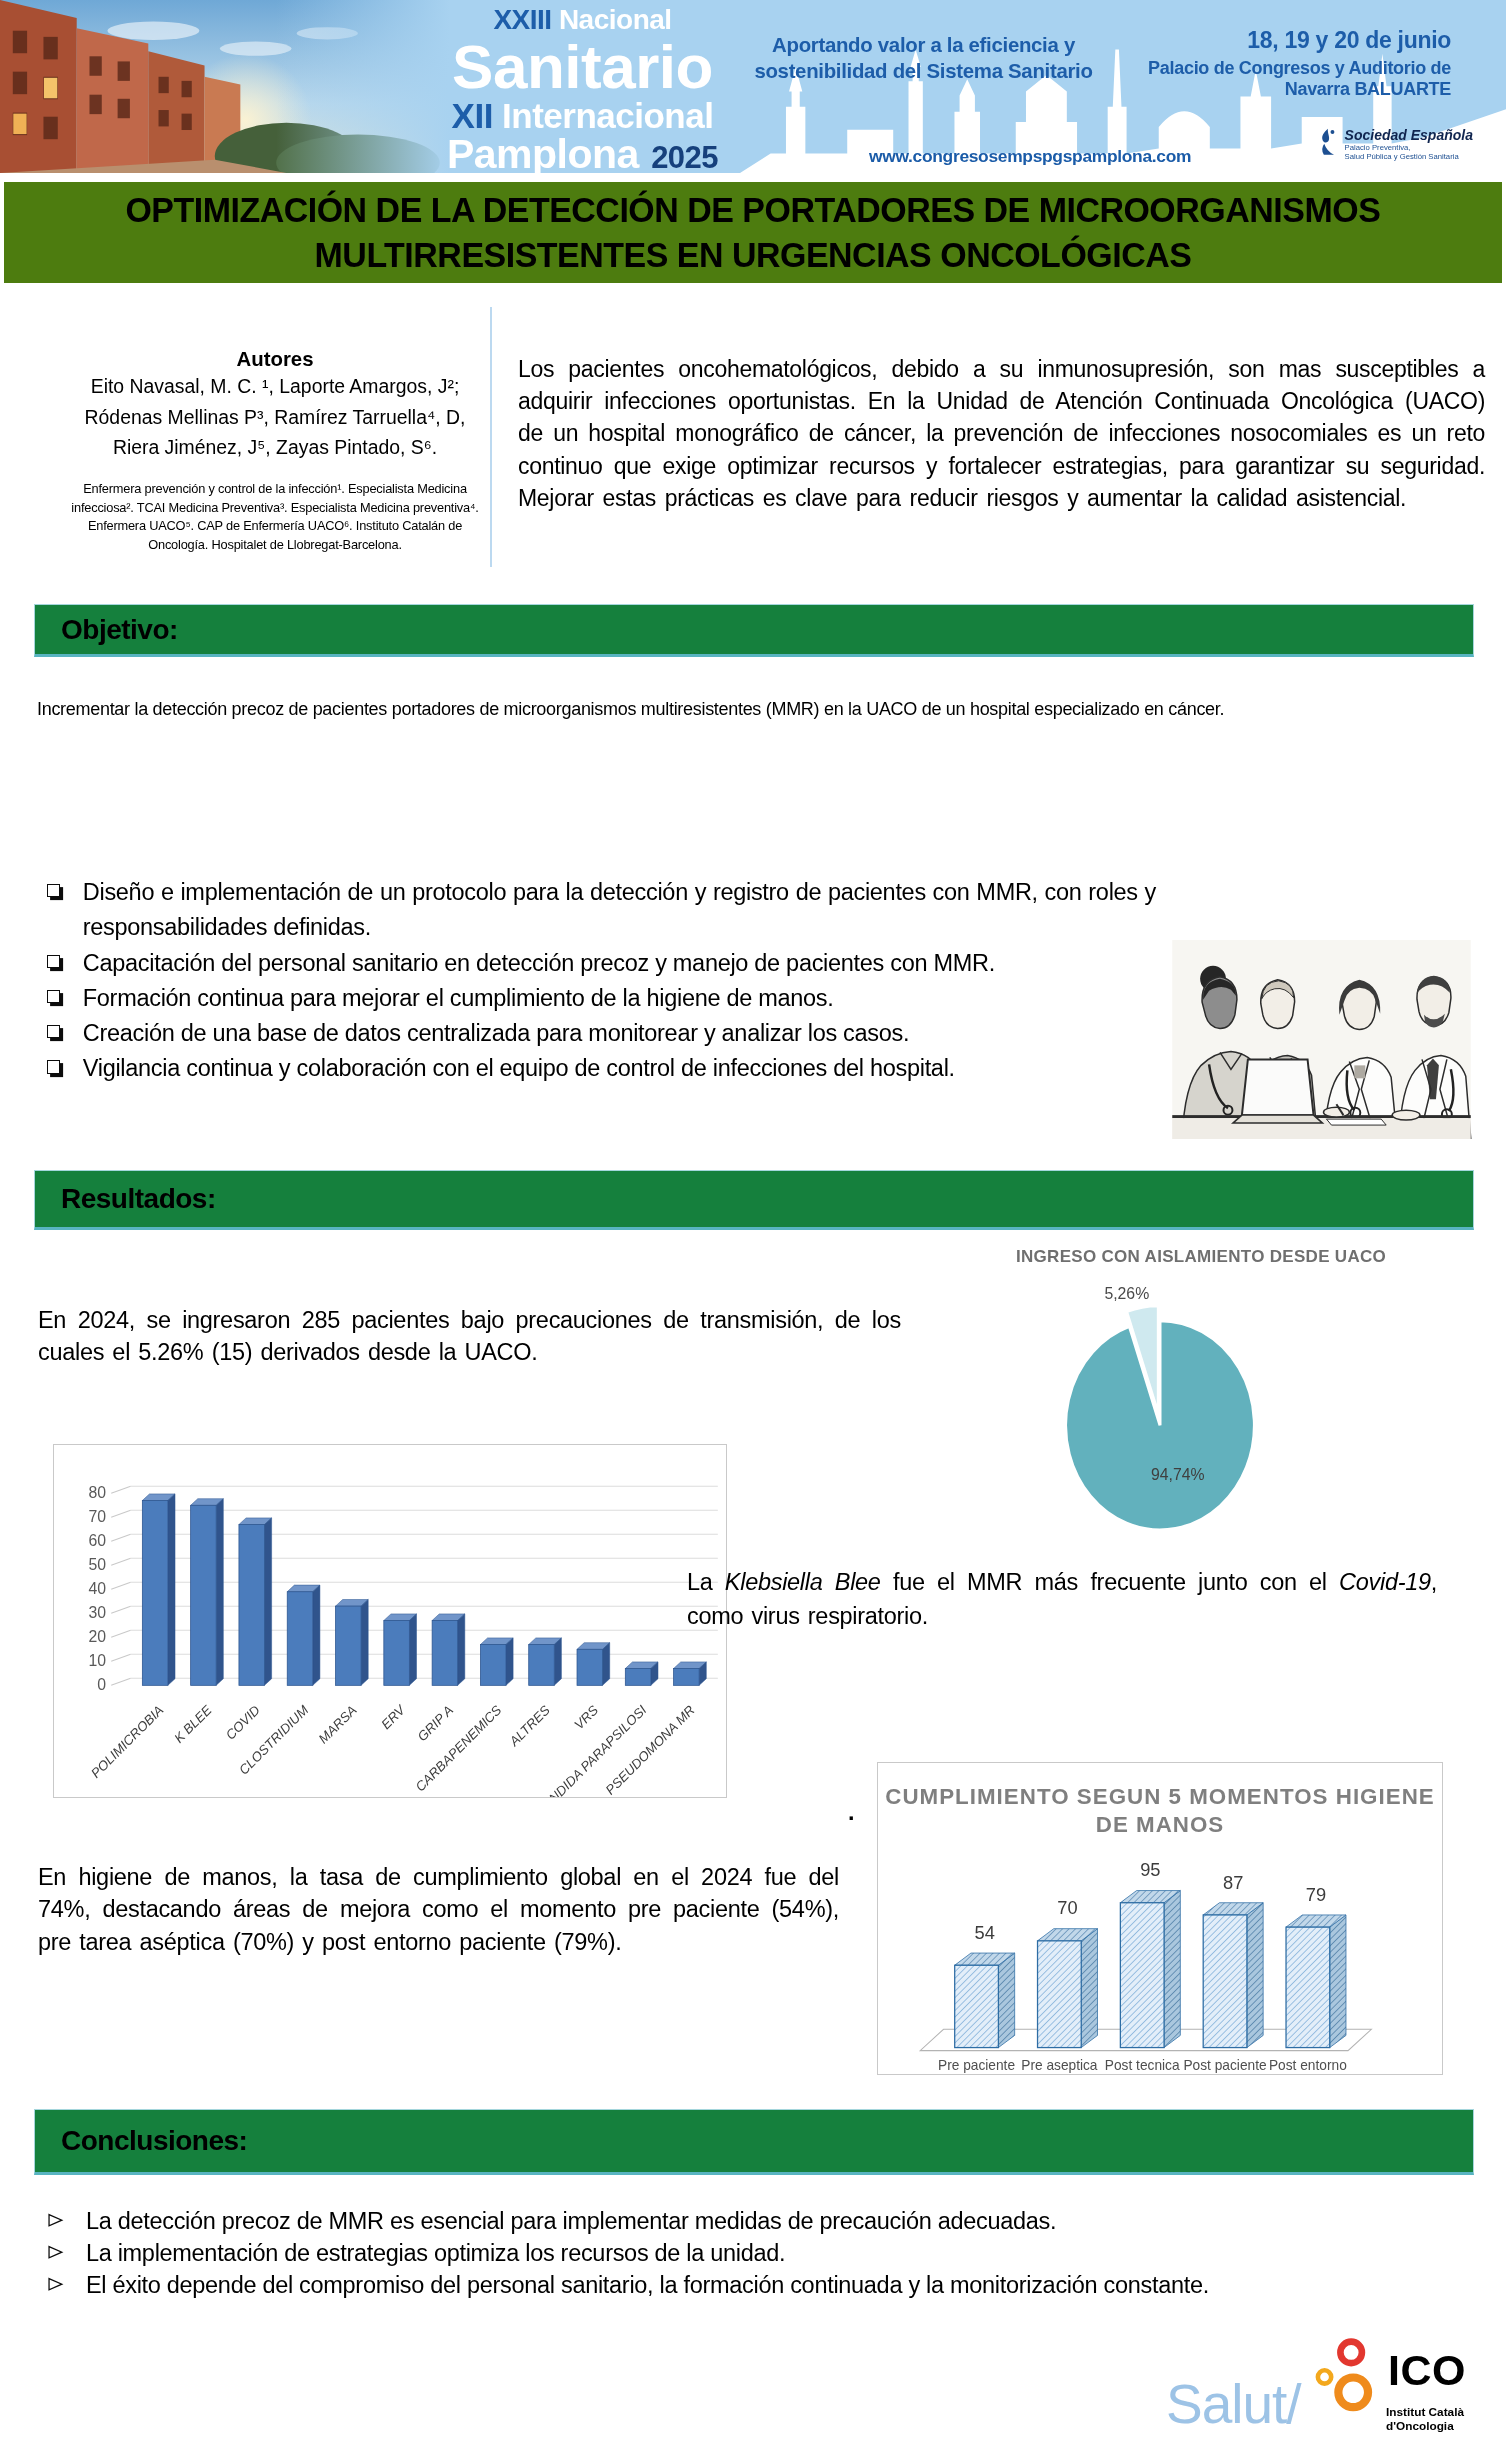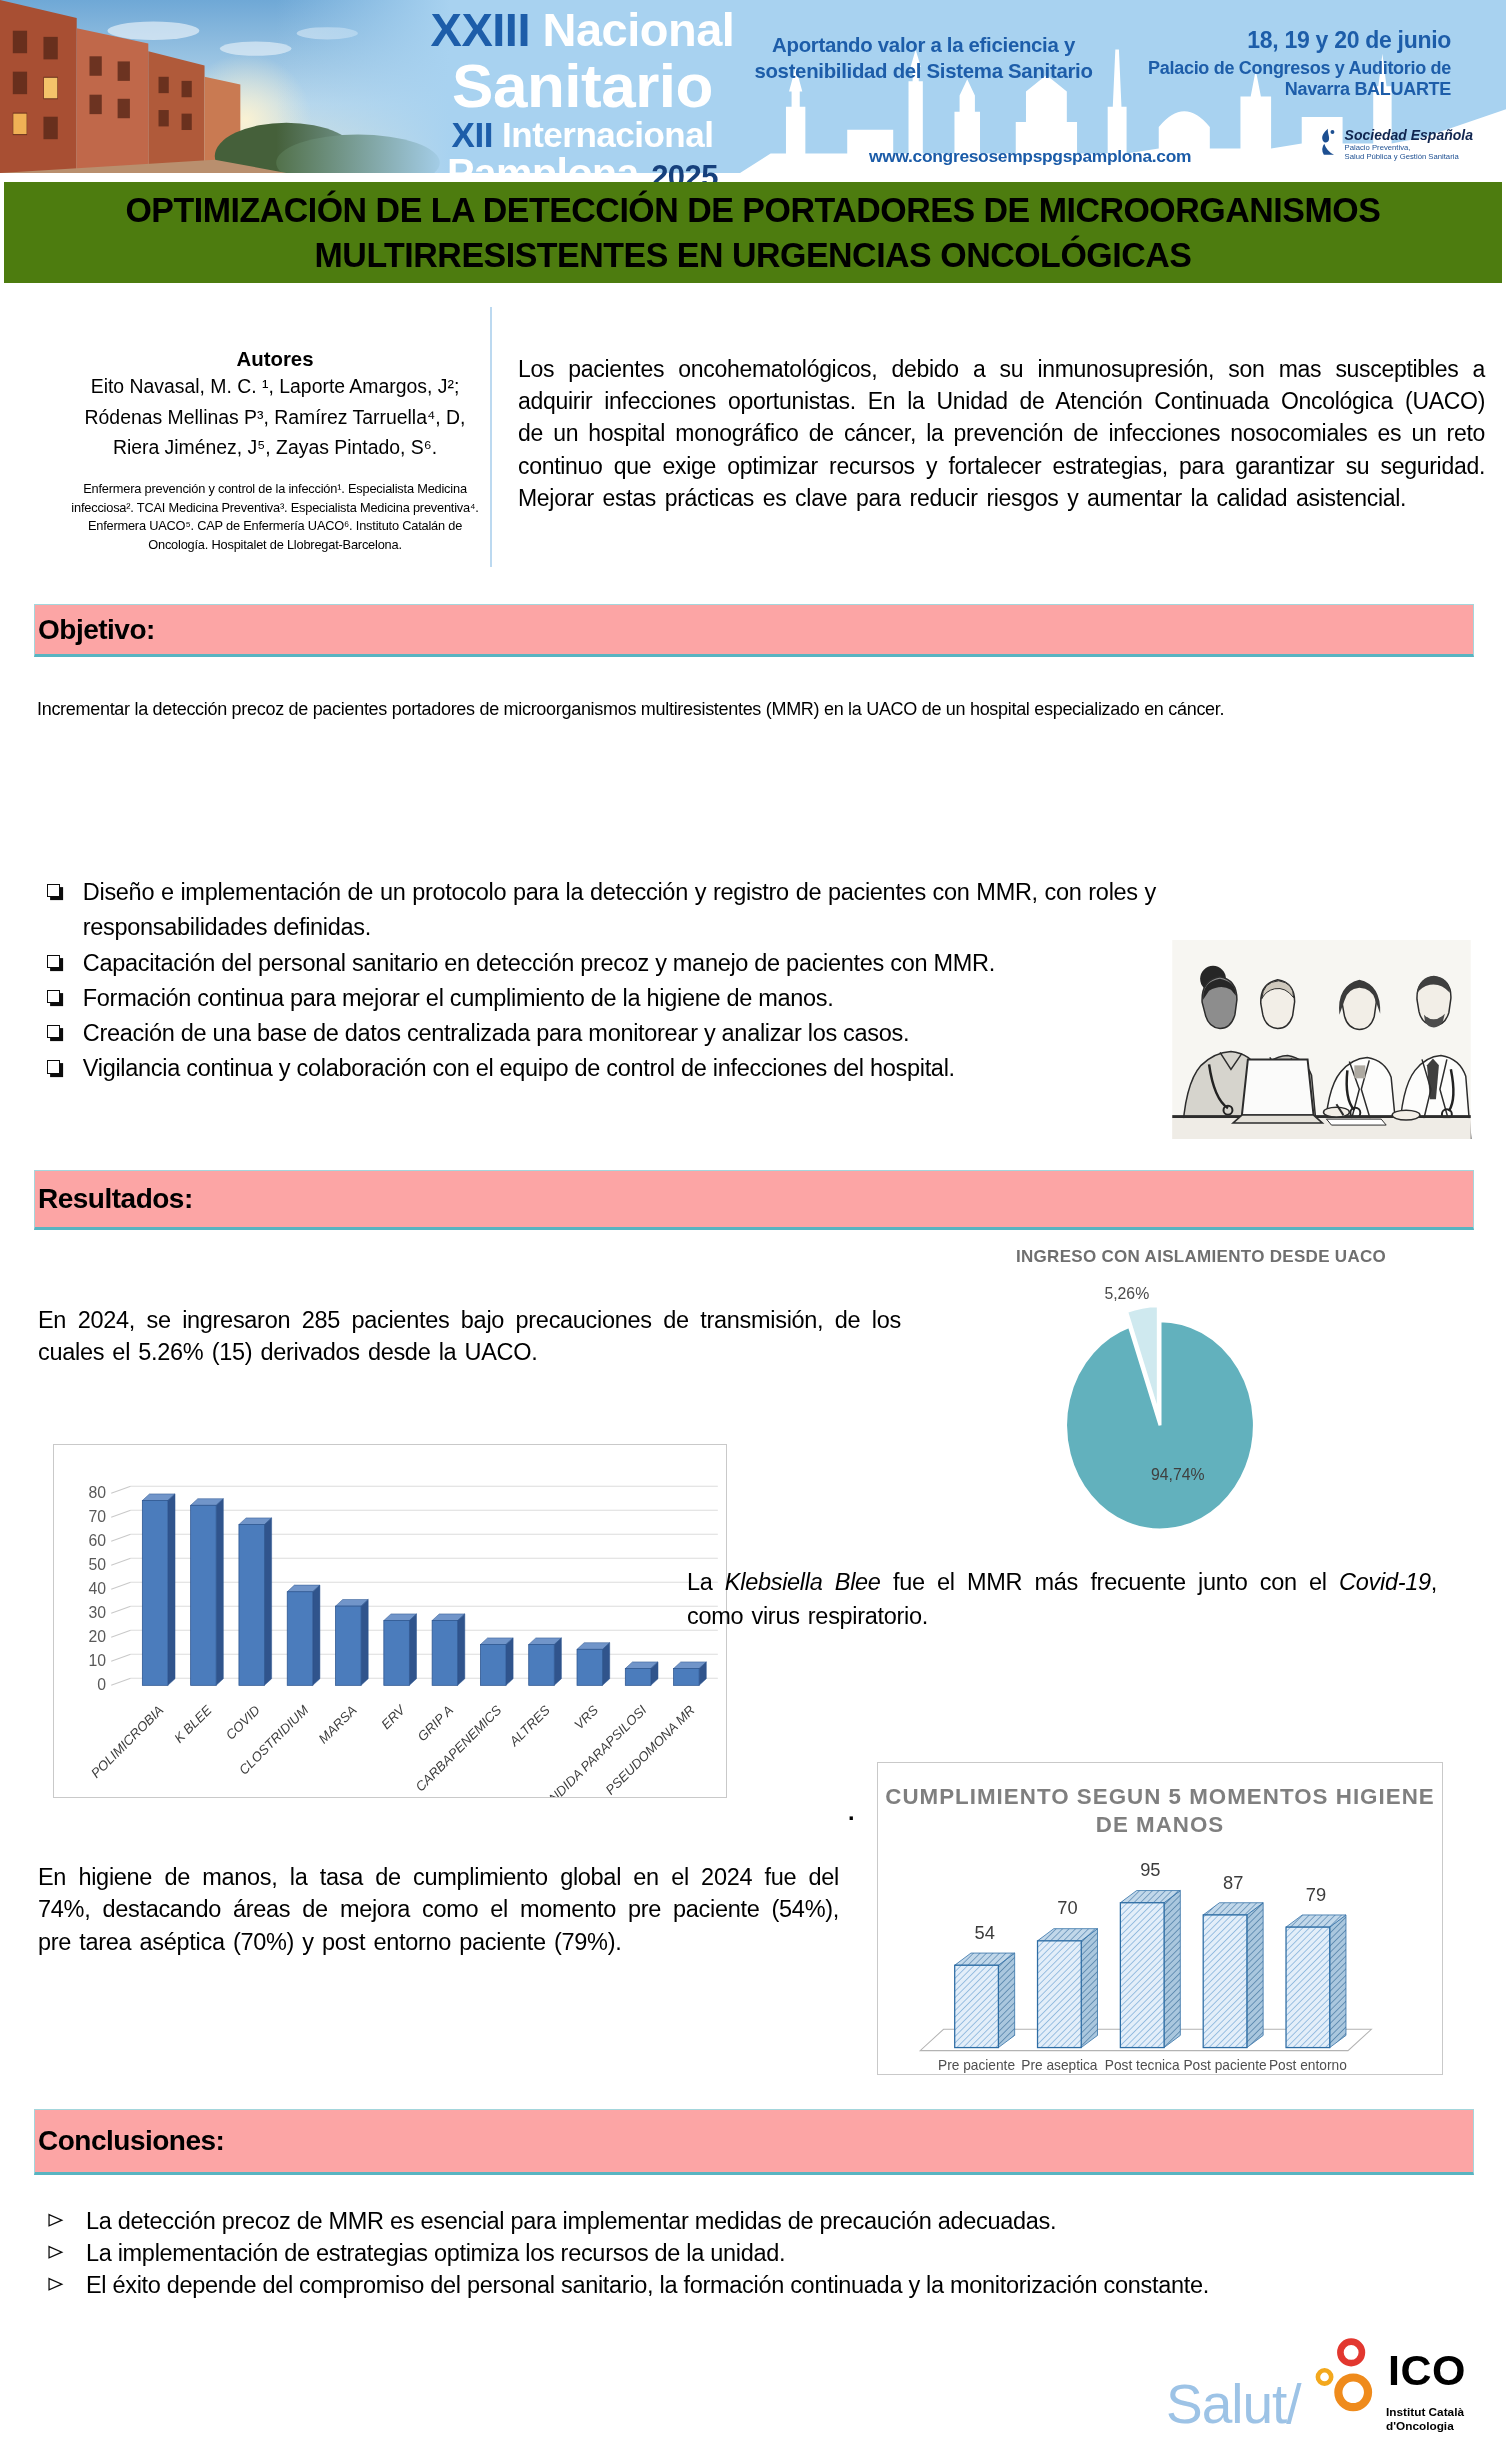--- a/index.html
+++ b/index.html
@@ -7,21 +7,21 @@
   .poster {
     position: relative; width: 1506px; height: 2462px; background: #ffffff;
     font-family: "Liberation Sans", "DejaVu Sans", sans-serif; color: #000;
     overflow: hidden; margin: 0 auto;
   }
   
   .header { position: absolute; left: 0; top: 0; width: 1506px; height: 173px; background: #a8d2f0; }
   .photo { position: absolute; left: 0; top: 0; width: 450px; height: 173px; }
   .skyline { position: absolute; right: 0; bottom: 0; width: 766px; height: 153px; }
   .logo-block { position: absolute; left: 414px; top: 6.1px; width: 337px; text-align: center; font-weight: bold; line-height: 1.02; letter-spacing: -0.5px; }
-  .lg1 { font-size: 47px; text-align: center; }
+  .lg1 { font-size: 28px; text-align: center; }
   .lg2 { font-size: 62px; color: #fff; }
   .lg3 { font-size: 35px; }
   .lg4 { font-size: 41px; color: #fff; }
   .navy { color: #1d5da9; }
   .white { color: #ffffff; }
   .deep { color: #16407c; font-size: 31px; margin-left: 12.3px; }
   .tagline { position: absolute; left: 750px; top: 32px; width: 347px; text-align: center; color: #1d5da9; font-weight: bold; font-size: 20.4px; line-height: 1.28; letter-spacing: -0.3px; }
   .dates { position: absolute; left: 1083px; top: 26.6px; width: 368px; text-align: right; color: #1d5da9; }
   .dates .d1 { font-size: 23px; font-weight: bold; letter-spacing: -0.3px; }
   .dates .d2 { font-size: 18px; font-weight: bold; margin-top: 4.1px; letter-spacing: -0.3px; }
@@ -34,22 +34,22 @@
     display: flex; flex-direction: column; justify-content: center; align-items: center; gap: 5.1px; }
   .title-line { font-size: 35px; font-weight: bold; letter-spacing: -0.5px; transform: scaleX(0.97); white-space: nowrap; }
   
   .authors { position: absolute; left: 59px; top: 348px; width: 432px; text-align: center; }
   .authors h3 { font-size: 20.4px; font-weight: bold; }
   .author-line { font-size: 19.4px; line-height: 1.58; white-space: nowrap; }
   .affiliations { margin-top: 17.4px; font-size: 12.8px; line-height: 1.45; letter-spacing: -0.2px; }
   .v-divider { position: absolute; left: 490px; top: 307px; width: 1.5px; height: 260px; background: #bcd9f0; }
   .intro { position: absolute; left: 518px; top: 353px; width: 967px; font-size: 23px; line-height: 1.4; text-align: justify; word-spacing: 2.6px; letter-spacing: -0.3px; }
   
-  .section-box { position: absolute; left: 34px; width: 1440px; background: #fca5a5;
-    border: 1.5px solid #a4d6dc; border-bottom: 3.1px solid #58b4c1; display: flex; align-items: center; padding-left: 3px; }
+  .section-box { position: absolute; left: 34px; width: 1440px; background: #15803d;
+    border: 1.5px solid #a4d6dc; border-bottom: 3.1px solid #58b4c1; display: flex; align-items: center; padding-left: 26px; }
   .section-box .hlabel { font-size: 28px; font-weight: bold; letter-spacing: -0.5px; }
   .box-objetivo { top: 604px; height: 53px; }
   .box-metodologia { top: 798px; height: 53px; }
   .box-resultados { top: 1156px; height: 60px; margin-top: 14px; }
   .box-conclusiones { top: 2109px; height: 66px; }
   .objetivo-text { position: absolute; left: 37px; top: 696px; width: 1444px; font-size: 18px; line-height: 1.55; text-align: justify; letter-spacing: -0.3px; }
   
   .metodo-list { position: absolute; left: 47px; top: 875px; width: 1109px; }
   .m-item { display: flex; gap: 22.5px; font-size: 23.5px; line-height: 1.5; letter-spacing: -0.3px; text-align: justify; }
   .sqmark { width: 13.3px; height: 13.3px; border: 1.5px solid #0c0c0c; box-shadow: 3.1px 3.1px 0 #0c0c0c; background: #fff; flex: none; margin-top: 9.2px; }

